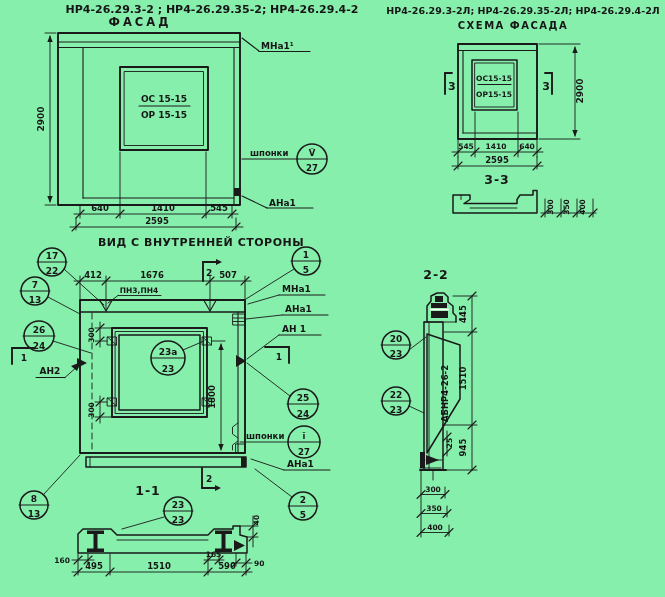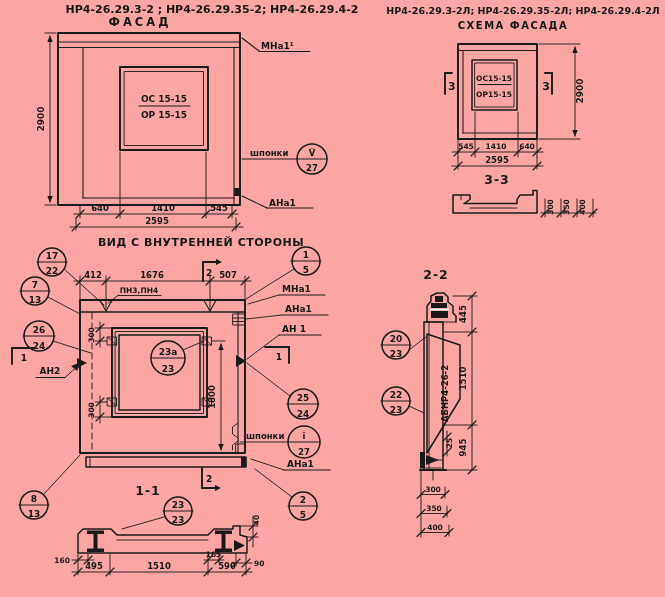--- a/index.html
+++ b/index.html
@@ -1,16 +1,16 @@
 <!DOCTYPE html>
 <html><head>
 <meta charset="utf-8">
 <style>
   html,body{margin:0;padding:0;background:#e8e6e0;}
-  .sheet{position:relative;width:665px;height:597px;background:#fca5a5;overflow:hidden;}
+  .sheet{position:relative;width:665px;height:597px;background:#86efac;overflow:hidden;}
   svg{position:absolute;left:0;top:0;}
   text{font-family:"DejaVu Sans",sans-serif;font-weight:700;fill:#161616;text-anchor:middle;}
   .tas{text-anchor:start}.tae{text-anchor:end}
   .fA{font-size:11px}
   .fB{font-size:9.5px}
   .fC{font-size:11.5px;letter-spacing:3px}
   .fD{font-size:10px;letter-spacing:1.5px}
   .fT{font-size:11px;letter-spacing:.5px}
   .fS{font-size:12.5px;letter-spacing:1px}
   .f9{font-size:9px}

